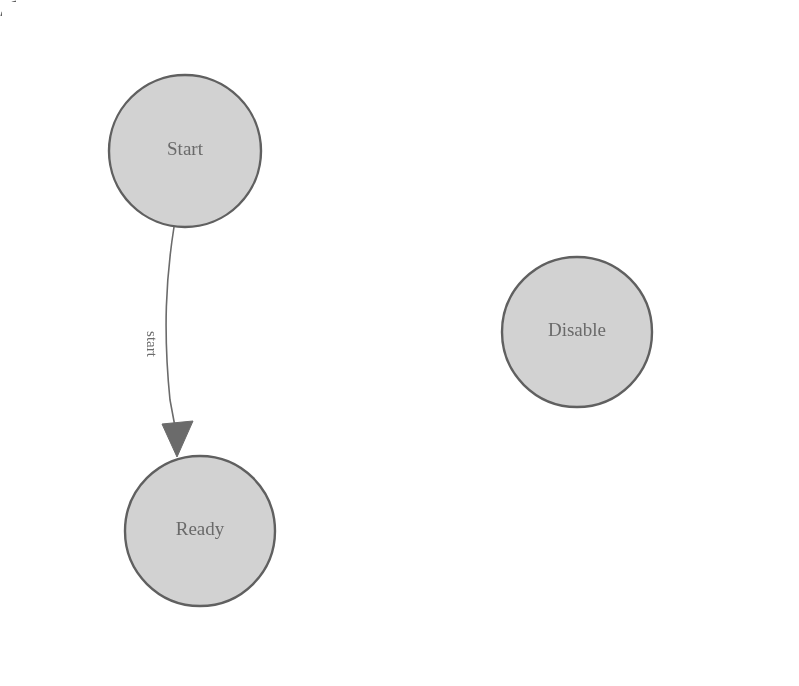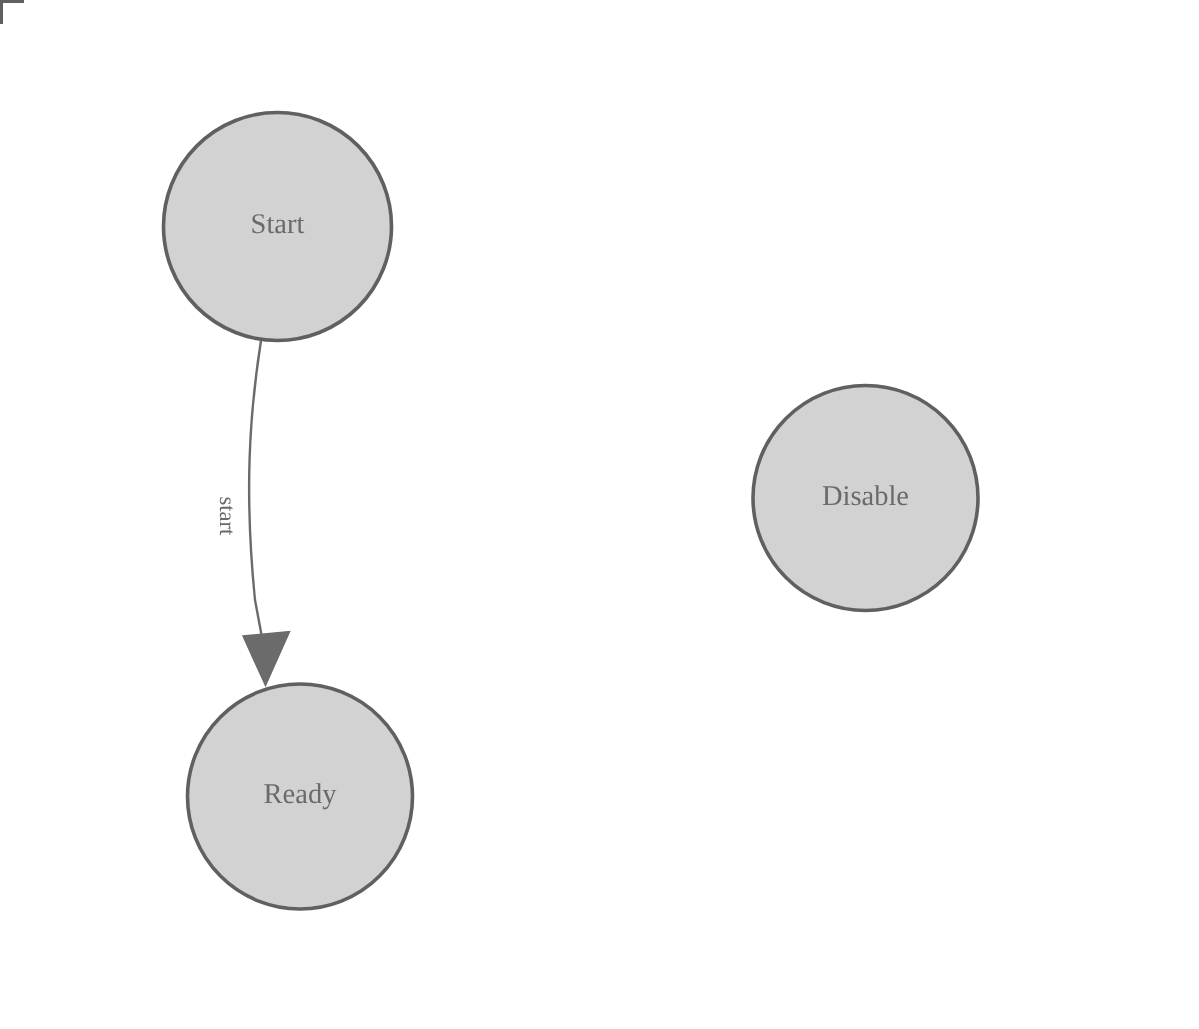--- a/index.html
+++ b/index.html
@@ -9,20 +9,21 @@
   }
   body {
     font-family: "Liberation Serif", "DejaVu Serif", serif;
   }
   #canvas {
     position: relative;
     width: 799px;
     height: 686px;
     background: #ffffff;
     overflow: hidden;
+    border-radius: 20px;
   }
   #diagram-svg {
     position: absolute;
     left: 0;
     top: 0;
     width: 799px;
     height: 686px;
   }
   .node-circle {
     fill: #d2d2d2;

